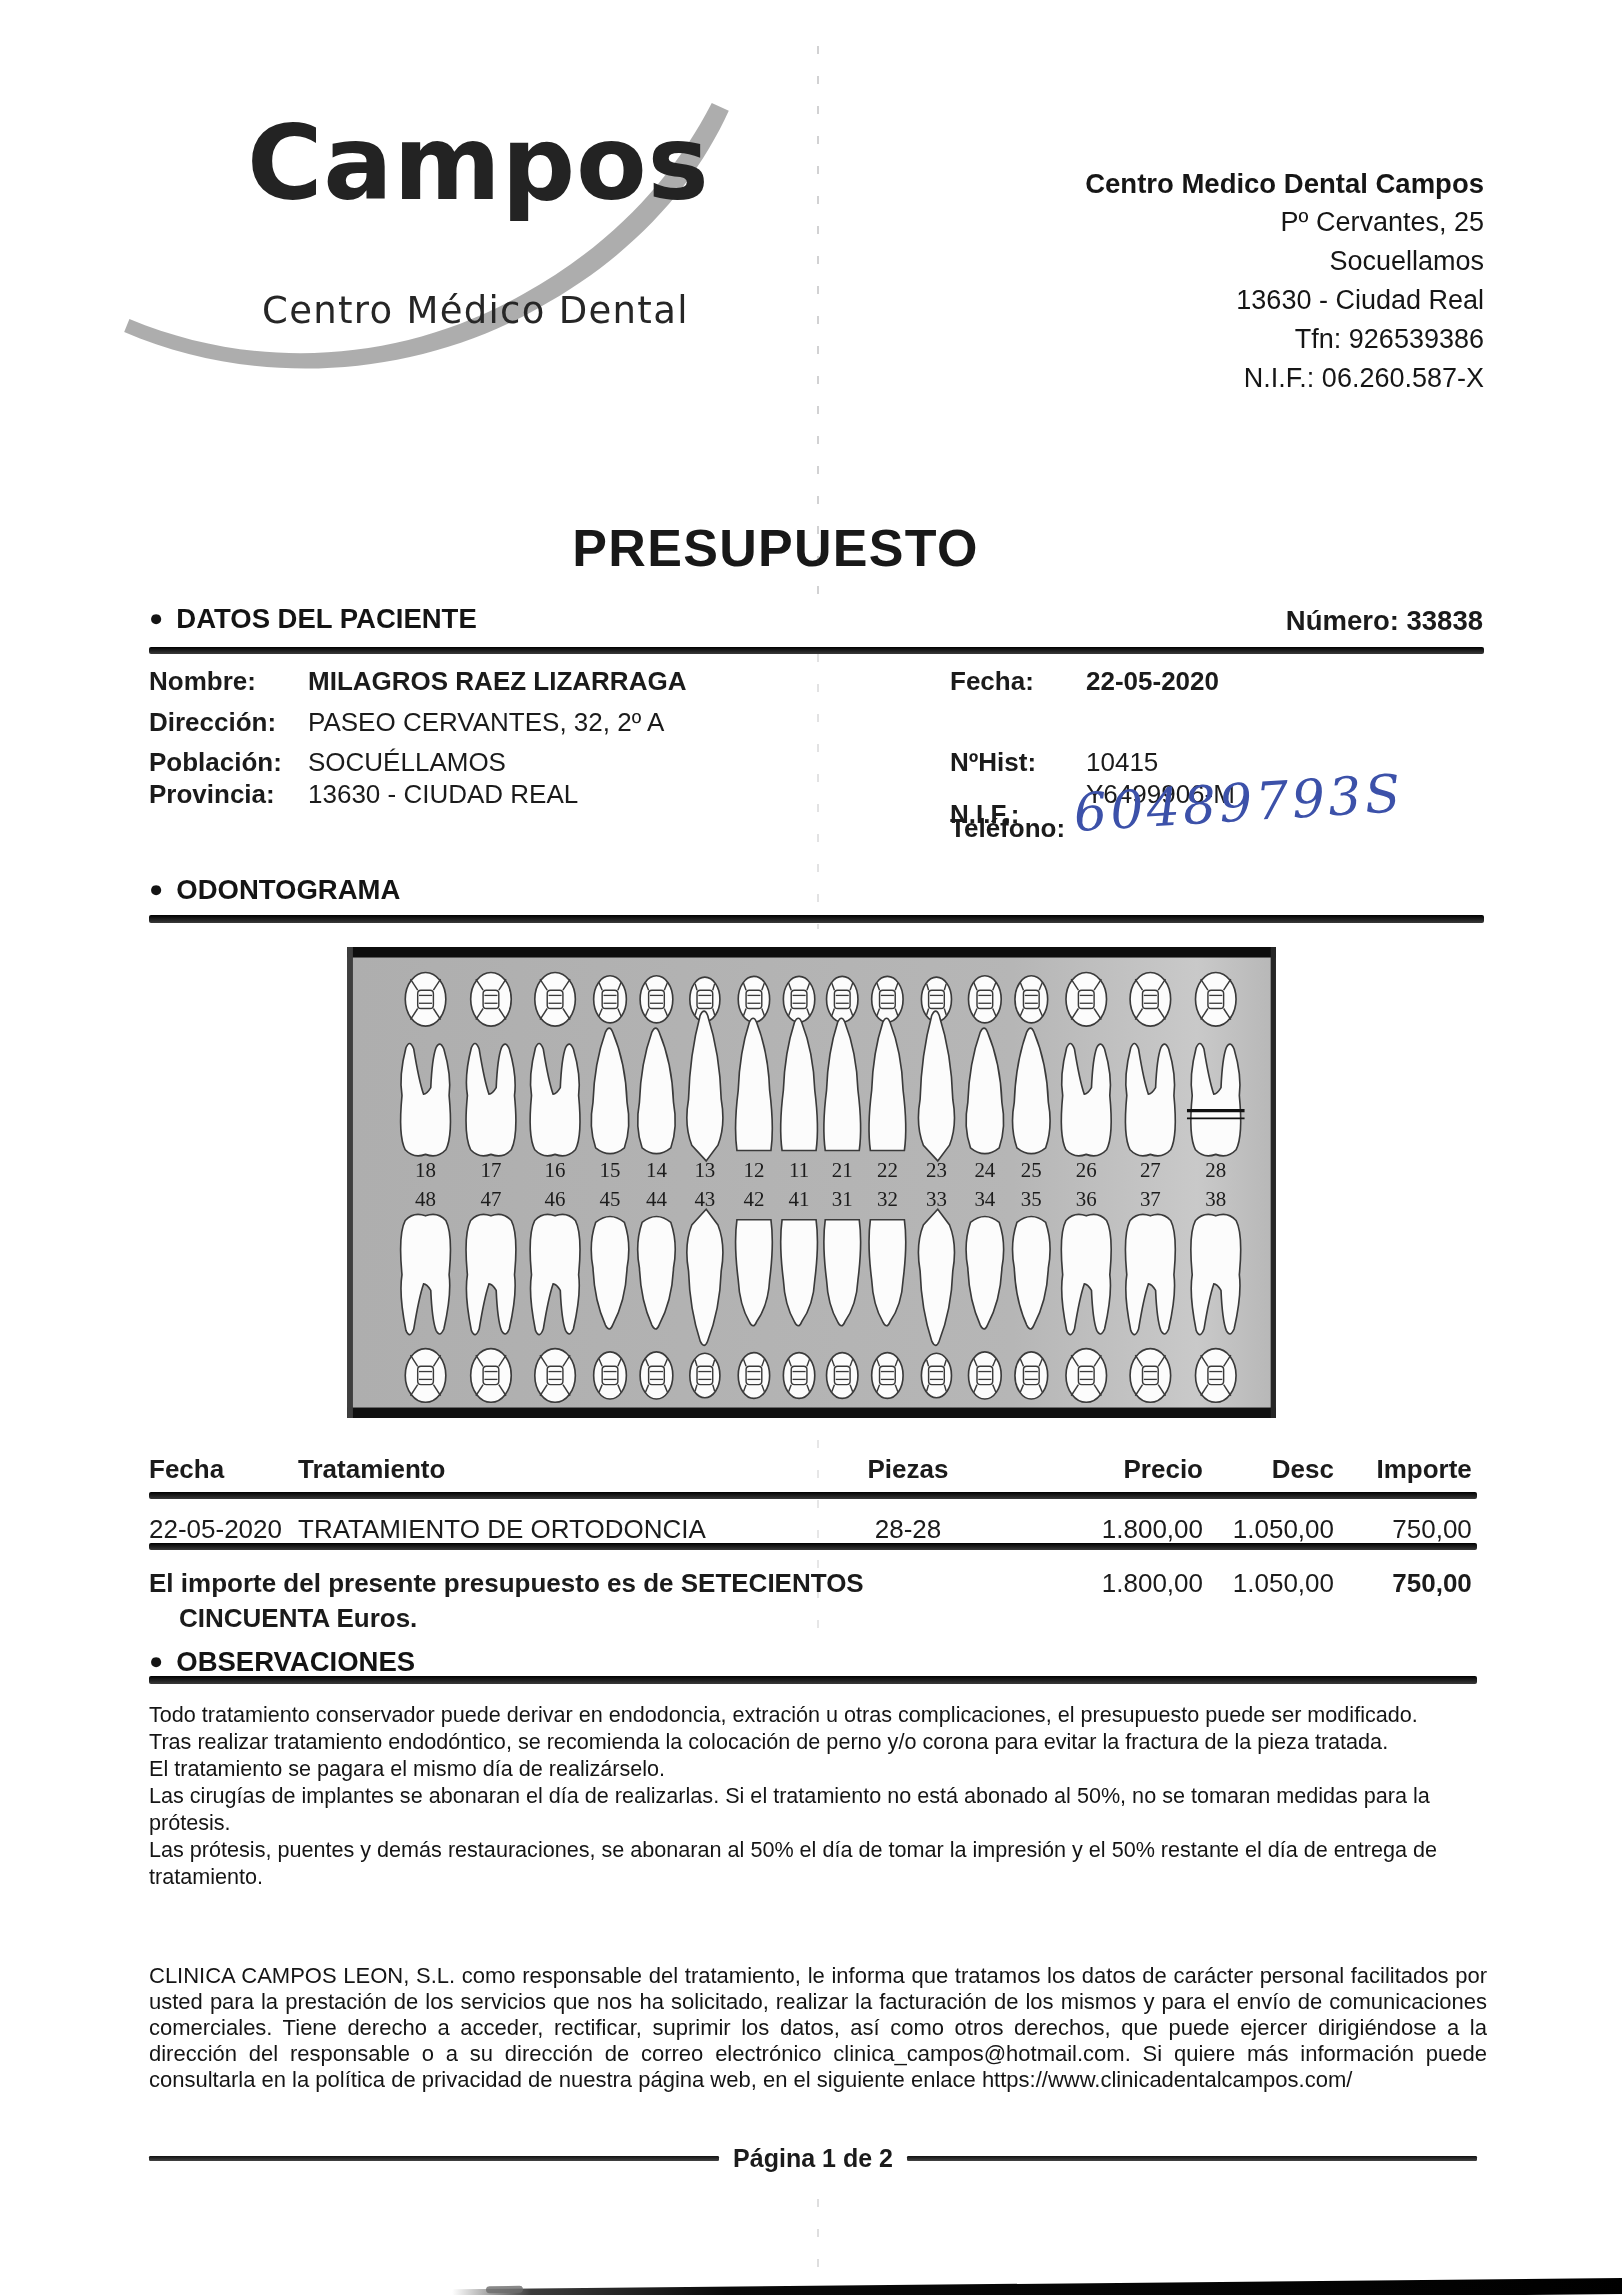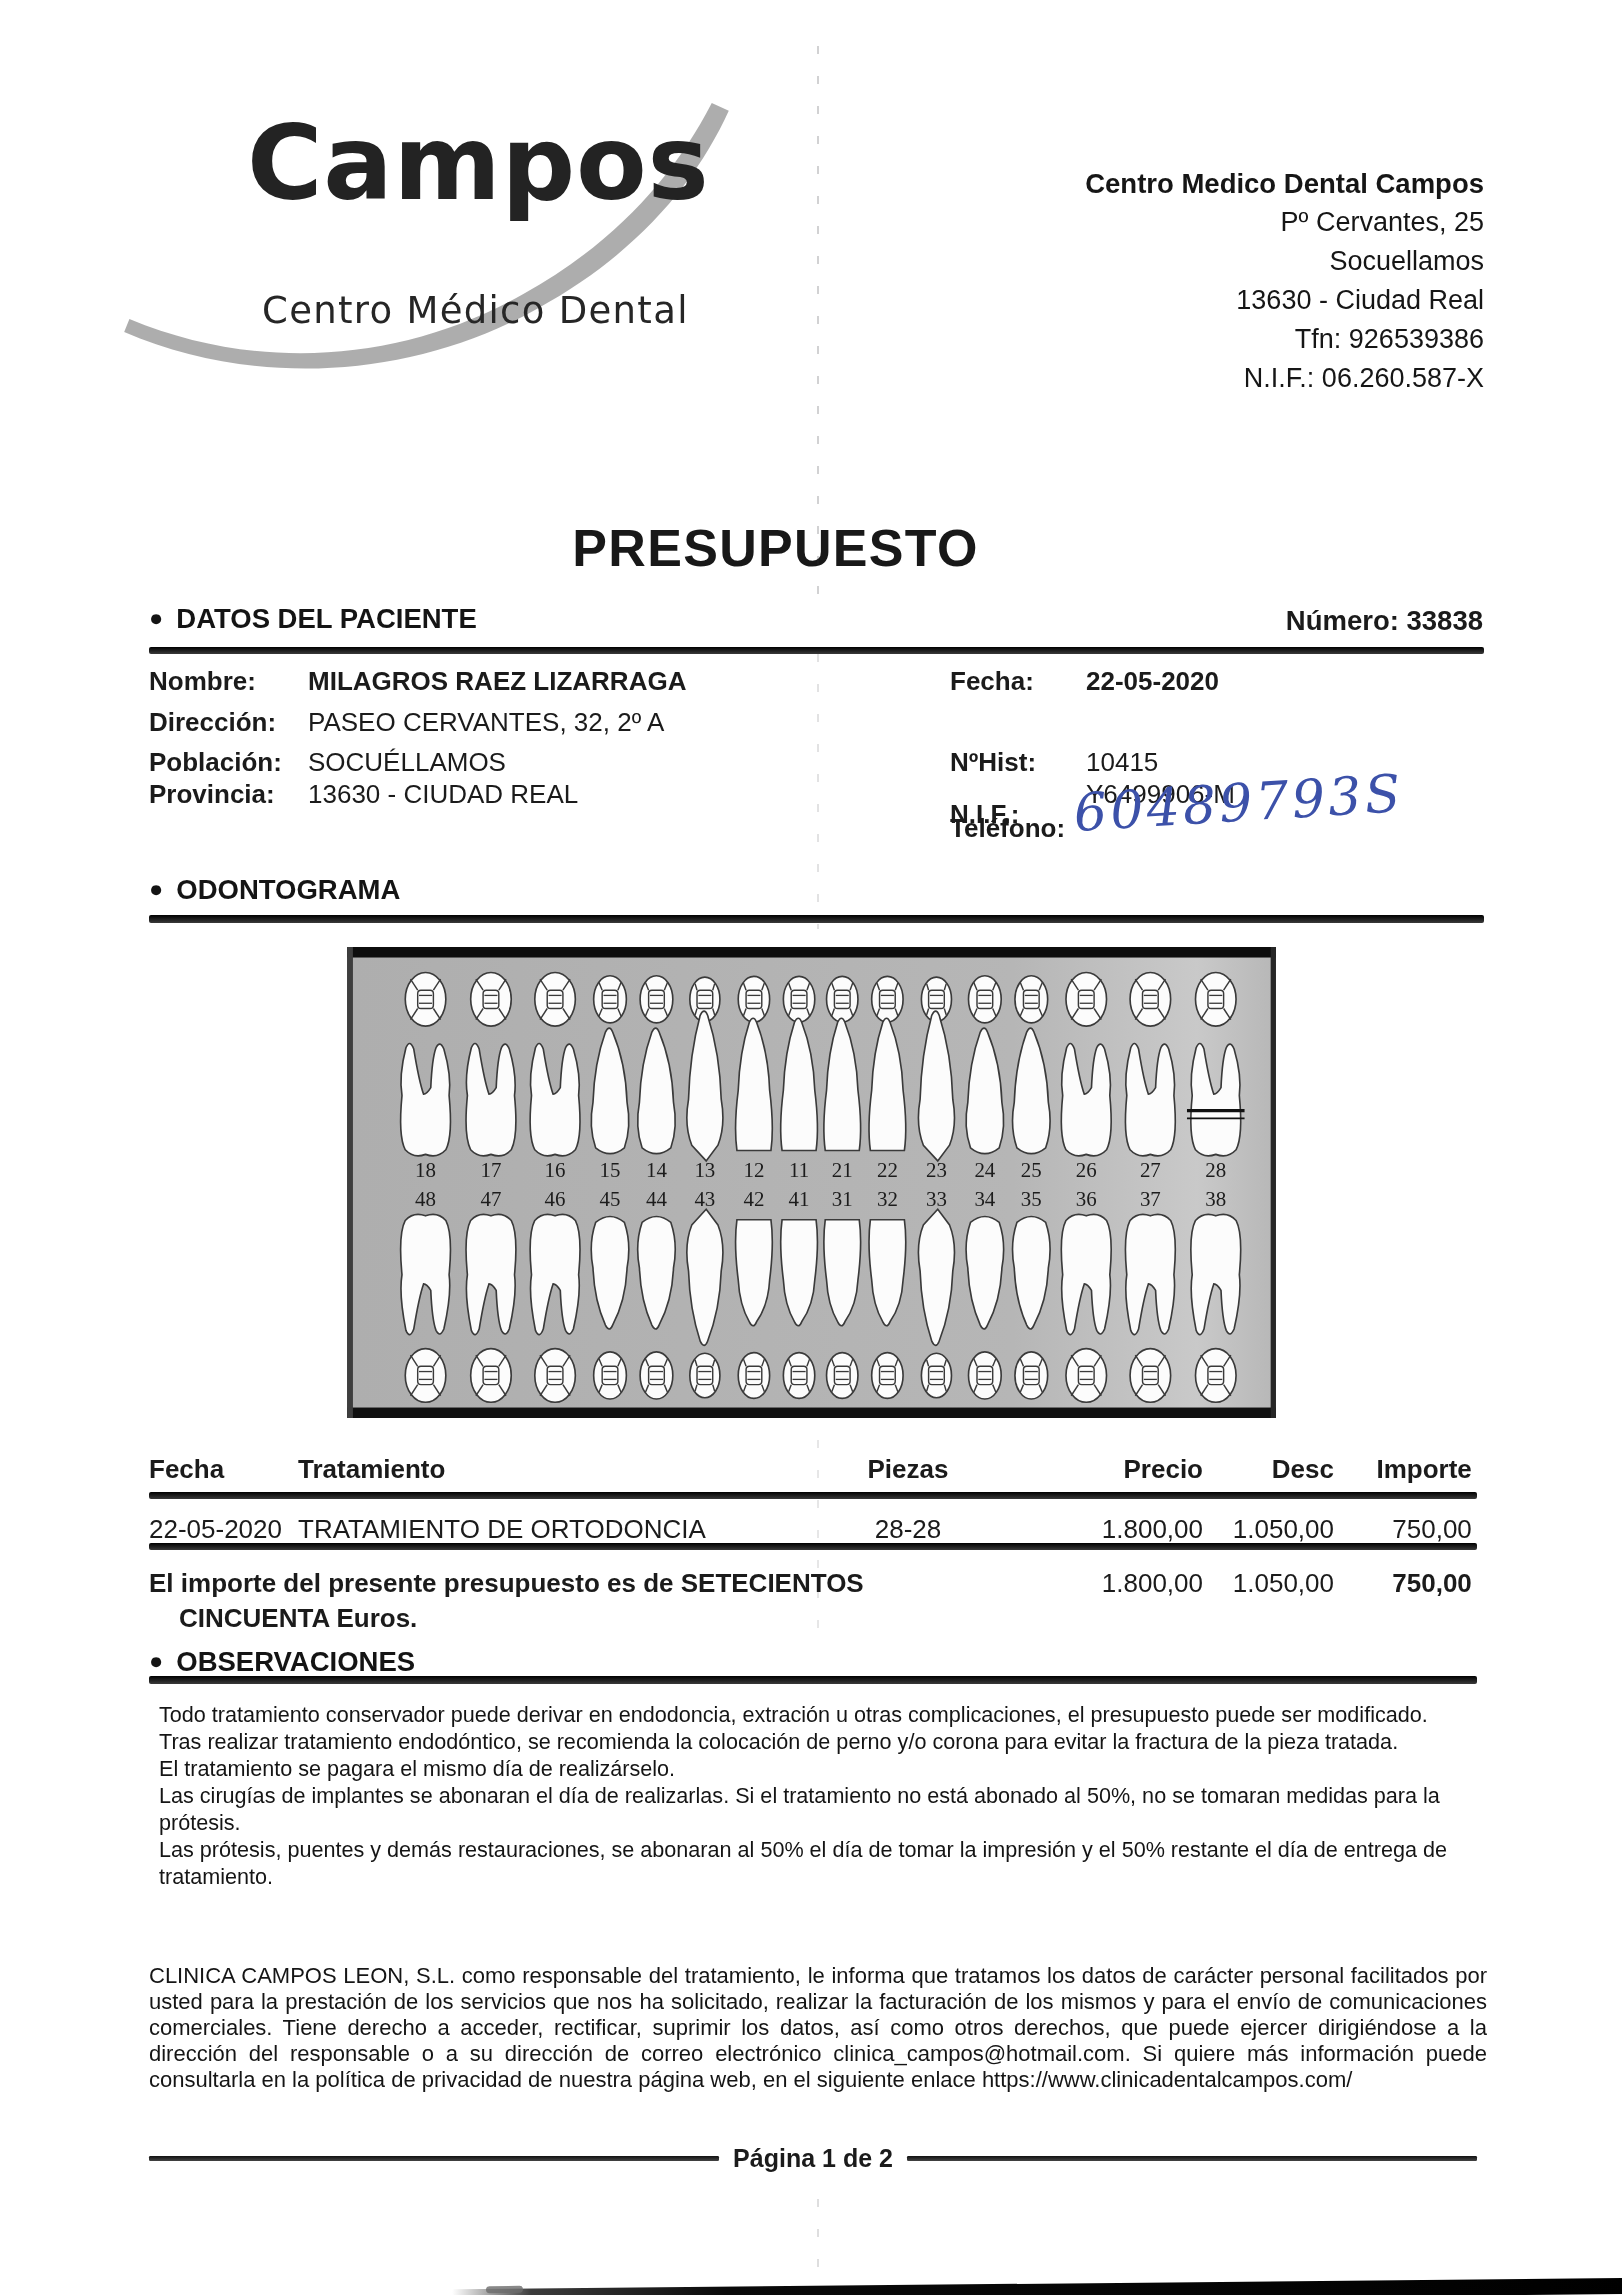--- a/index.html
+++ b/index.html
@@ -45,21 +45,21 @@
     font-size:52px; letter-spacing:3.3px; transform:rotate(-3.5deg); transform-origin:left center;
   }
   
   .odonto{position:absolute; left:347px; top:947px; width:929px; height:471px;}
   
   .trow{position:absolute; left:149px; width:1328px; font-size:26px;}
   .trow .c{position:absolute; top:0; white-space:nowrap;}
   .trow .bold{font-weight:bold;}
   .right{text-align:right;}
   
-  .obs{position:absolute; left:159px; top:1701px; width:1348px;
+  .obs{position:absolute; left:149px; top:1701px; width:1348px;
        font-size:21.6px; line-height:27px; color:#151515;}
   .obs p{margin:0;}
   .obs .accept{margin-top:30px;}
   .legal{position:absolute; left:149px; top:1963px; width:1338px;
        font-size:22px; line-height:26px; text-align:justify; color:#151515;}
   
   .pfooter{position:absolute; left:149px; top:2144px; width:1328px;
        display:flex; align-items:center;}
   .pfooter .bar{flex:1; height:5.9px; background:linear-gradient(180deg,#111,#444); border-radius:1.3px;}
   .pfooter .txt{padding:0 14.4px; font-size:25px; font-weight:bold; white-space:nowrap;}

